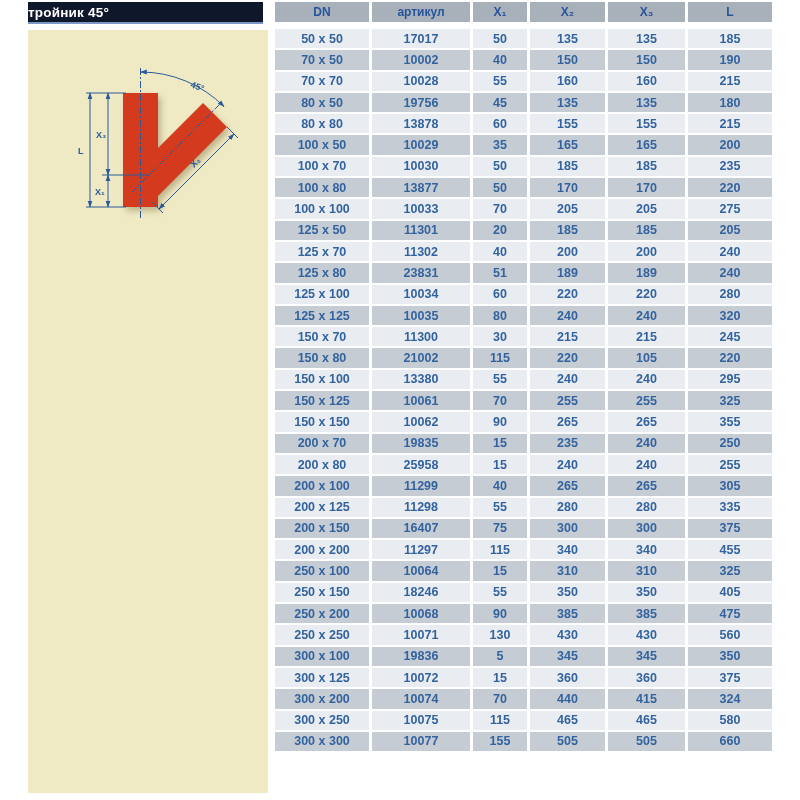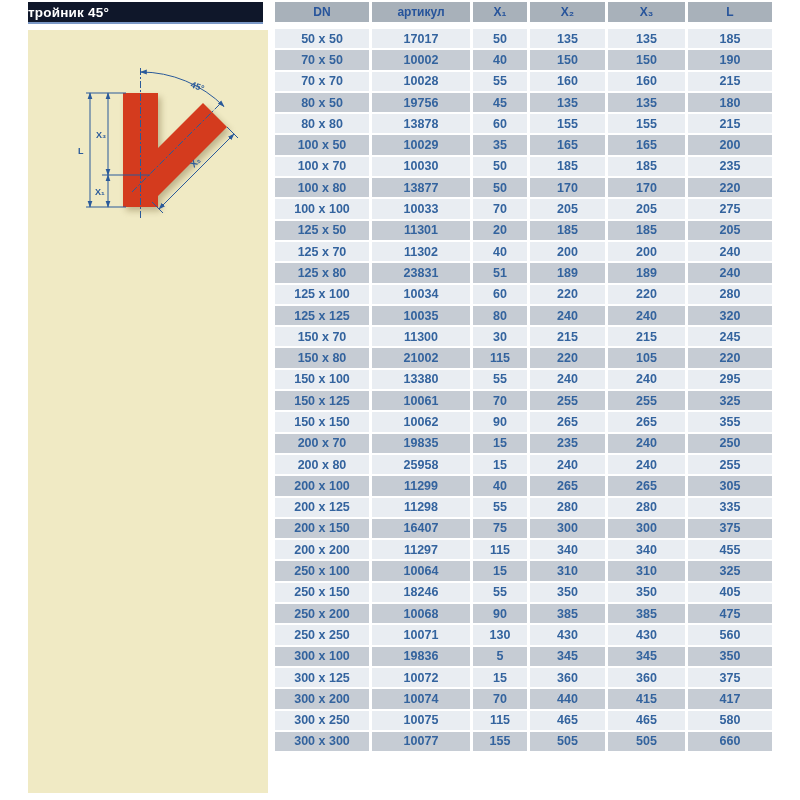--- a/index.html
+++ b/index.html
@@ -357,21 +357,21 @@
           <td>360</td>
           <td>360</td>
           <td>375</td>
         </tr>
         <tr>
           <td>300 x 200</td>
           <td>10074</td>
           <td>70</td>
           <td>440</td>
           <td>415</td>
-          <td>417</td>
+          <td>324</td>
         </tr>
         <tr>
           <td>300 x 250</td>
           <td>10075</td>
           <td>115</td>
           <td>465</td>
           <td>465</td>
           <td>580</td>
         </tr>
         <tr>

